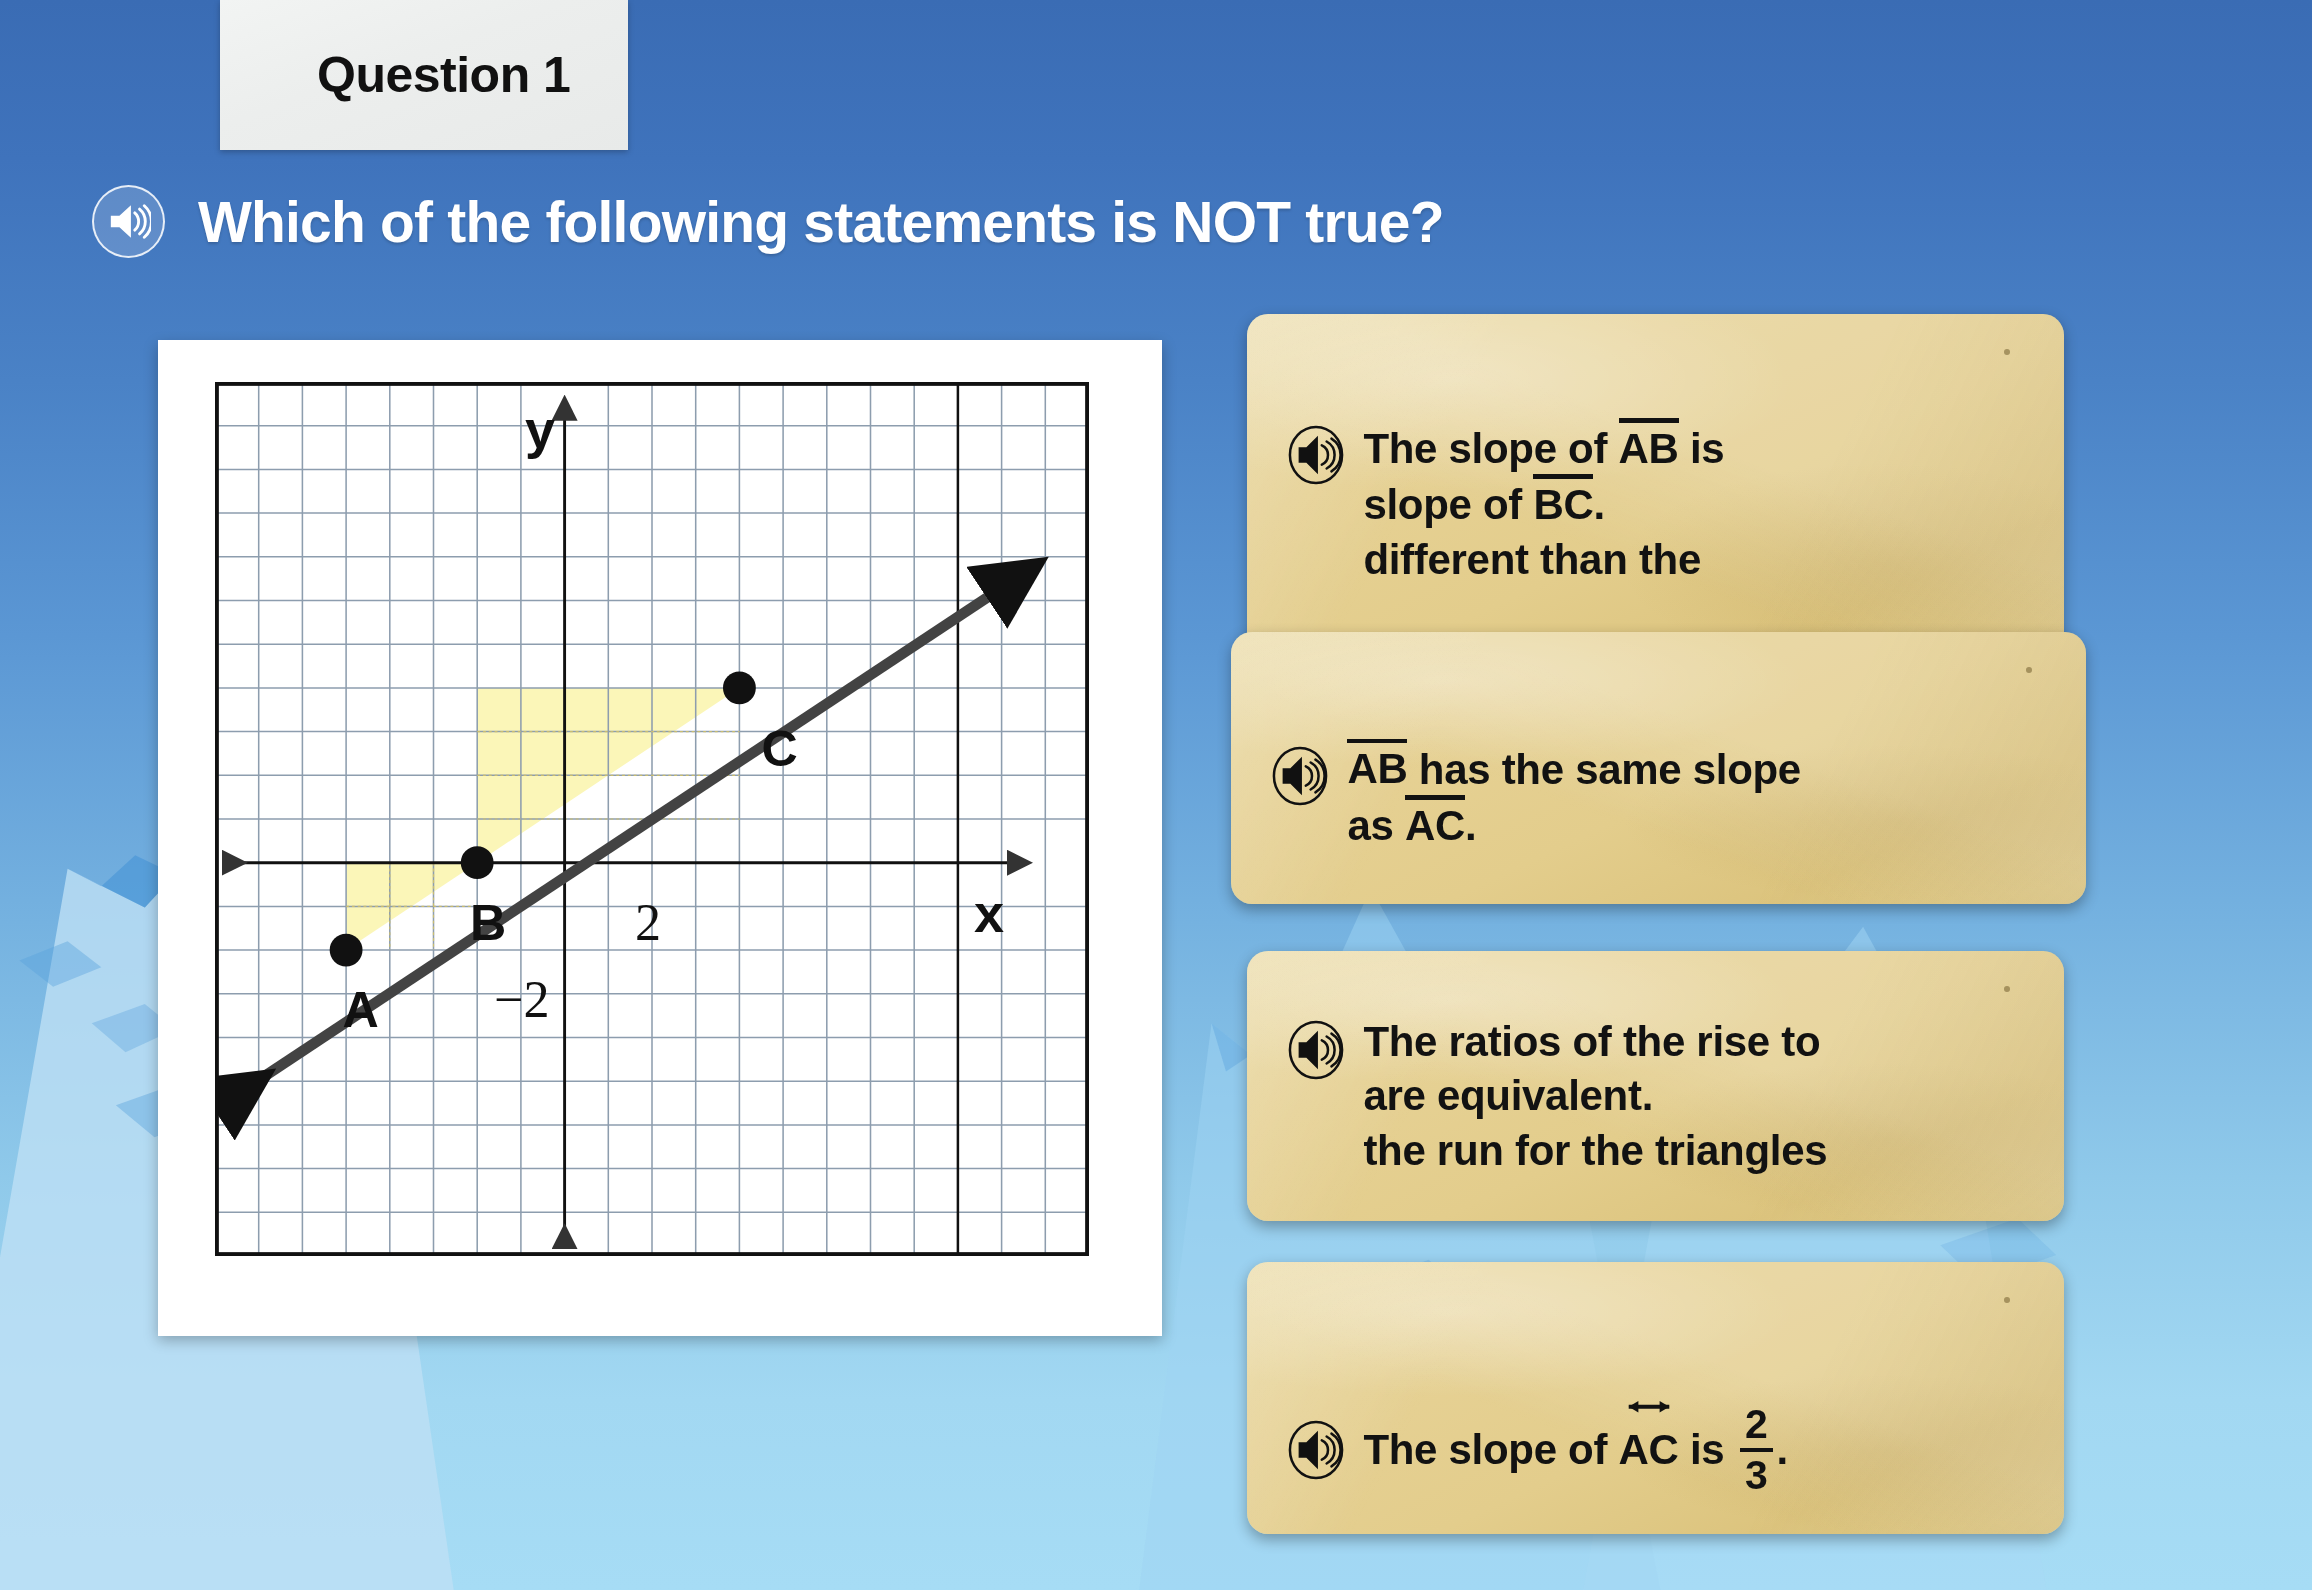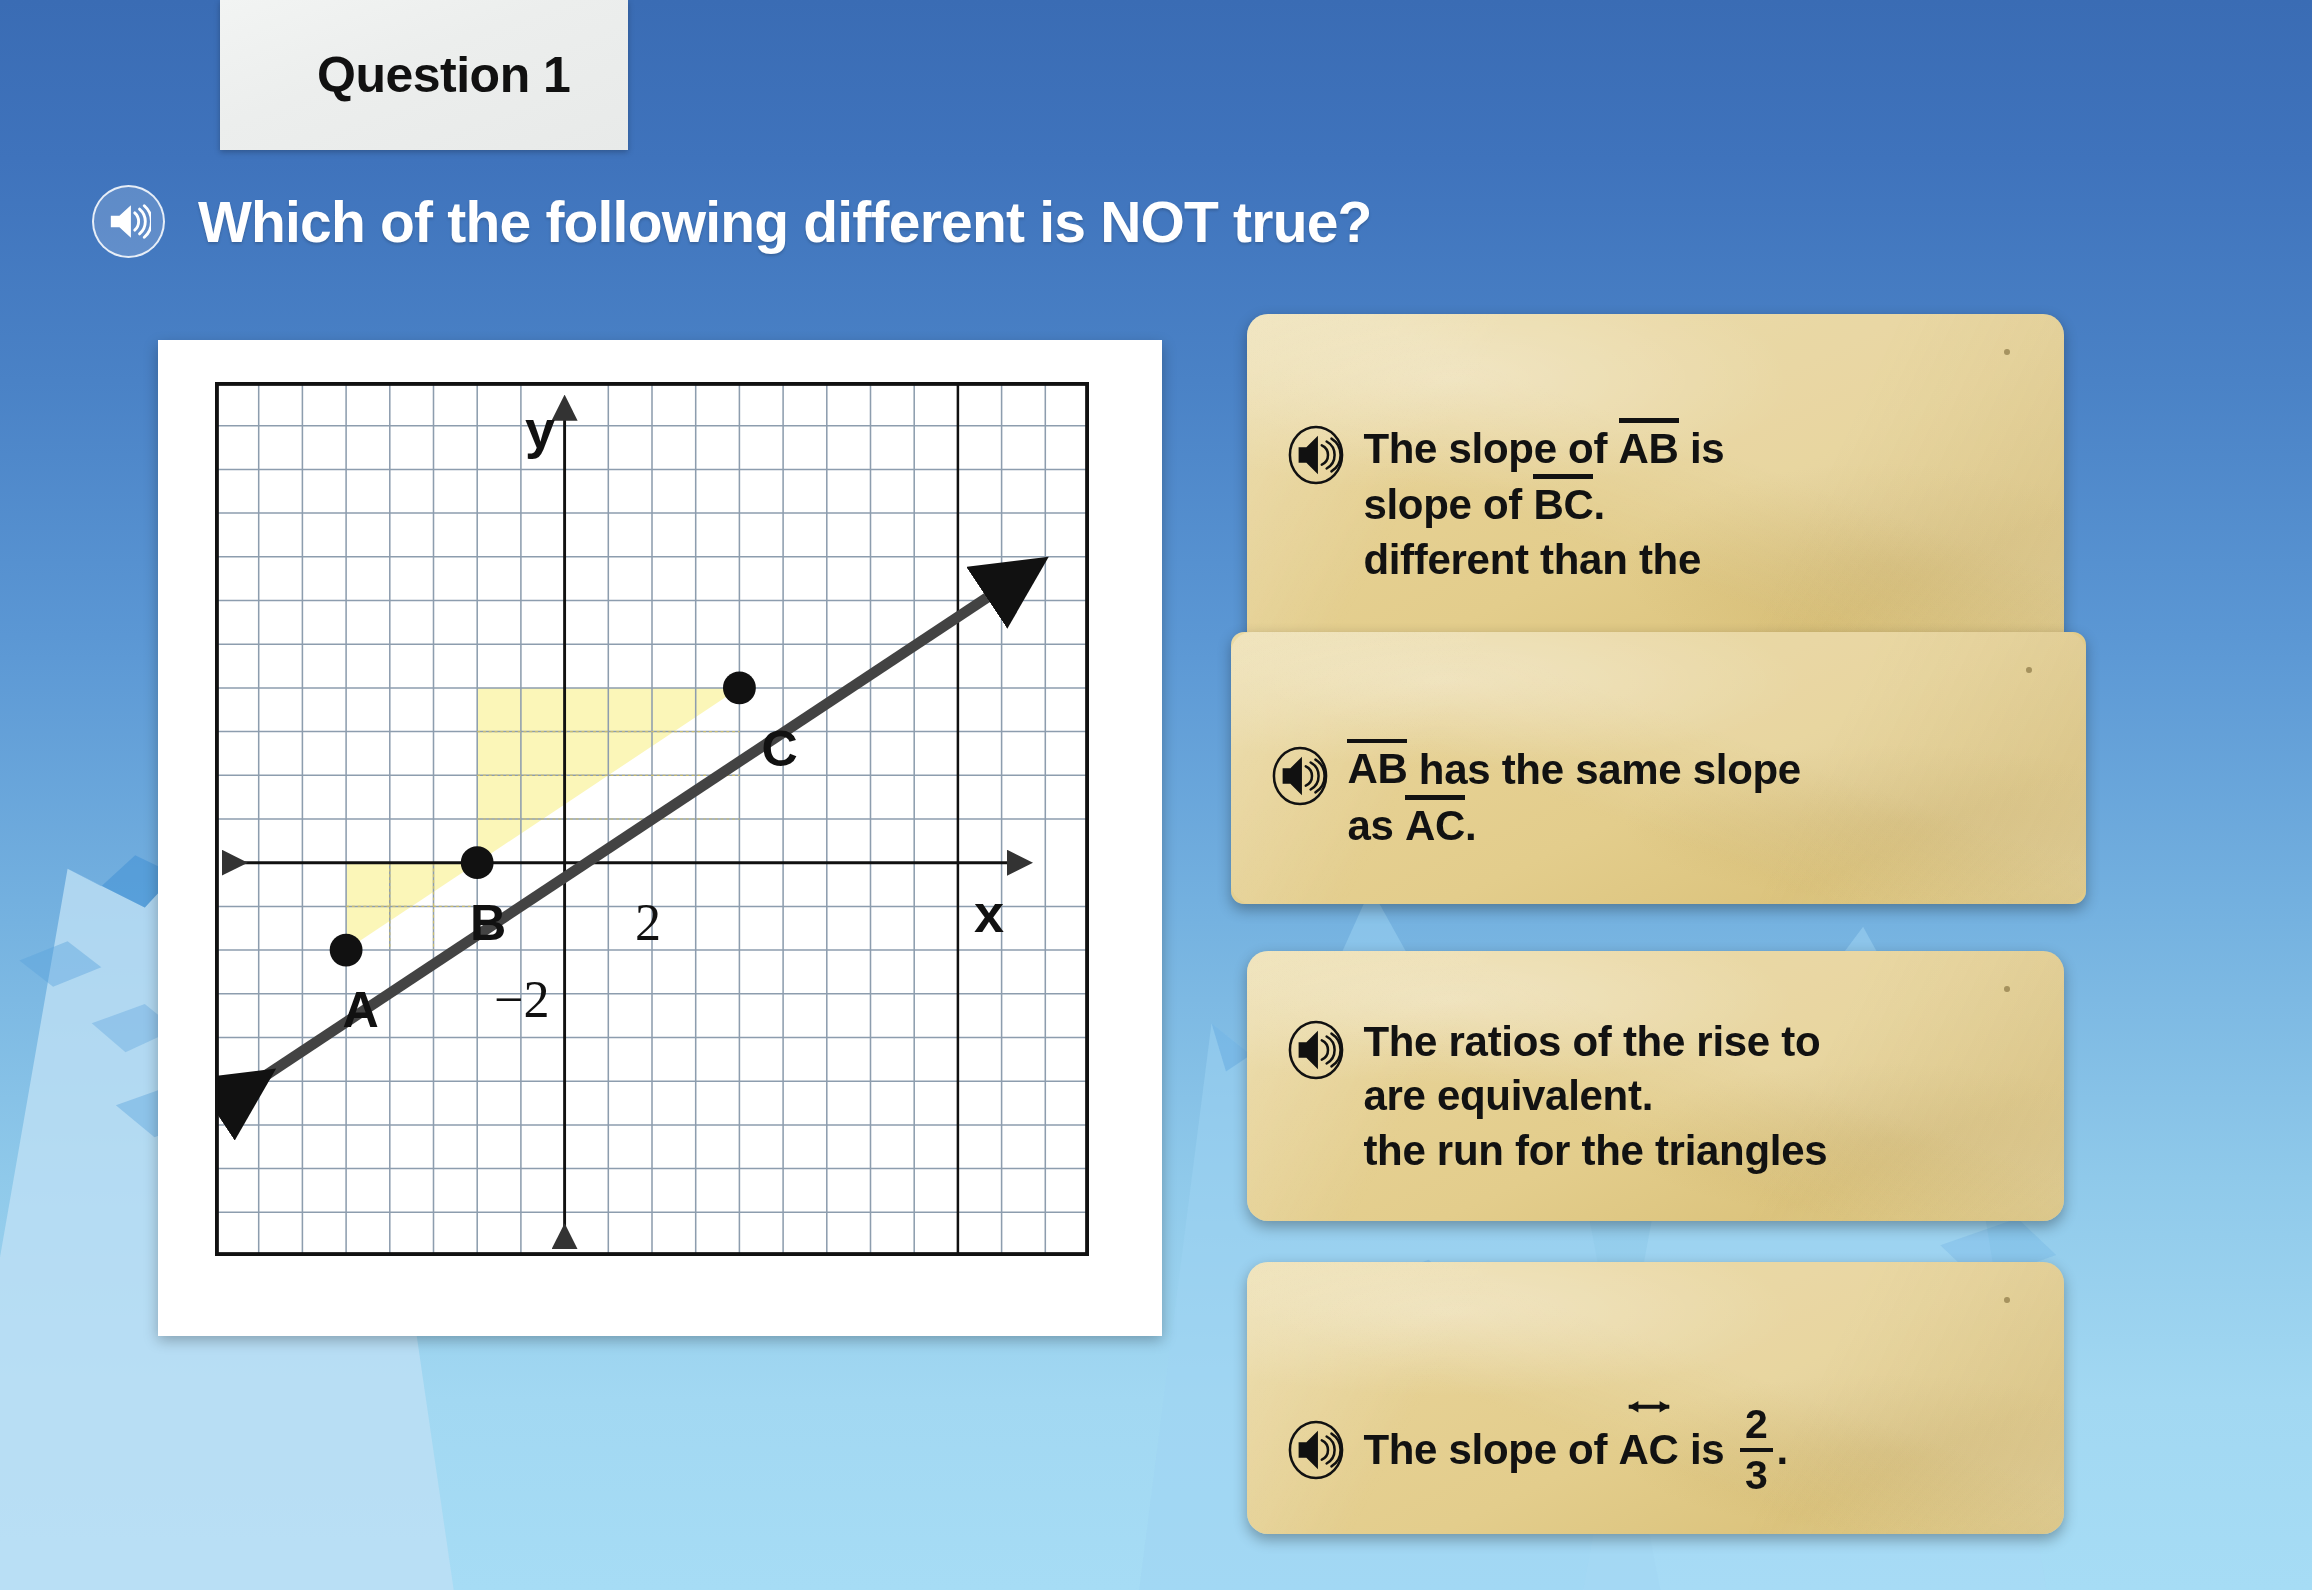--- a/index.html
+++ b/index.html
@@ -118,21 +118,21 @@
 
 <div class="qrow">
   <div class="spk-hdr">
     <svg width="44" height="39" viewBox="0 0 46 40">
       <path d="M4 14 h9 L25 3 v34 L13 26 H4 Z" fill="#ffffff"></path>
       <path d="M29 11 a12 12 0 0 1 0 18" stroke="#ffffff" stroke-width="3" fill="none" stroke-linecap="round"></path>
       <path d="M34 7 a17 17 0 0 1 0 26" stroke="#ffffff" stroke-width="3" fill="none" stroke-linecap="round"></path>
       <path d="M39 3.5 a22 22 0 0 1 0 33" stroke="#ffffff" stroke-width="3" fill="none" stroke-linecap="round"></path>
     </svg>
   </div>
-  <div class="qtext">Which of the following different is NOT true?</div>
+  <div class="qtext">Which of the following statements is NOT true?</div>
 </div>
 
 <div class="graphcard">
   <div class="graphinner">
     
     <svg width="874" height="874" viewBox="0 0 905 905">
       <rect x="0" y="0" width="905" height="905" fill="#ffffff"></rect>
 
       <polygon points="135.75,588.25 135.75,497.75 271.5,497.75" fill="#fbf6b8"></polygon>
 
@@ -237,21 +237,21 @@
       </svg>
     </div>
     <div class="ctext">
         <div><span>The&nbsp;slope&nbsp;of&nbsp;</span><span class="ov">AB</span><span>&nbsp;is</span></div>
         <div><span>slope&nbsp;of&nbsp;</span><span class="ov">BC</span><span>.</span></div>
         <div><span>different&nbsp;than&nbsp;the</span></div>
       </div>
   </div>
 </div>
 
-<div class="card" id="card1" style="left:1231px; top:632px; width:855px; height:272px;border-radius:13px;">
+<div class="card" id="card1" style="left:1231px; top:632px; width:855px; height:272px;">
   <div class="crease"></div>
   <div class="dot"></div>
   <div class="cardbody" style="padding-top:58px;">
     <div class="spk-card">
       <svg width="56" height="60" viewBox="0 0 58 62">
         <ellipse cx="29" cy="31" rx="27" ry="29" fill="none" stroke="#111" stroke-width="2.6"></ellipse>
         <path d="M11 23 h8 L31 11 v40 L19 39 h-8 Z" fill="#111"></path>
         <path d="M35 21 a11 11 0 0 1 0 20" stroke="#111" stroke-width="2.6" fill="none" stroke-linecap="round"></path>
         <path d="M40 17 a16 16 0 0 1 0 28" stroke="#111" stroke-width="2.6" fill="none" stroke-linecap="round"></path>
         <path d="M45 14 a20 20 0 0 1 0 34" stroke="#111" stroke-width="2.6" fill="none" stroke-linecap="round"></path>

